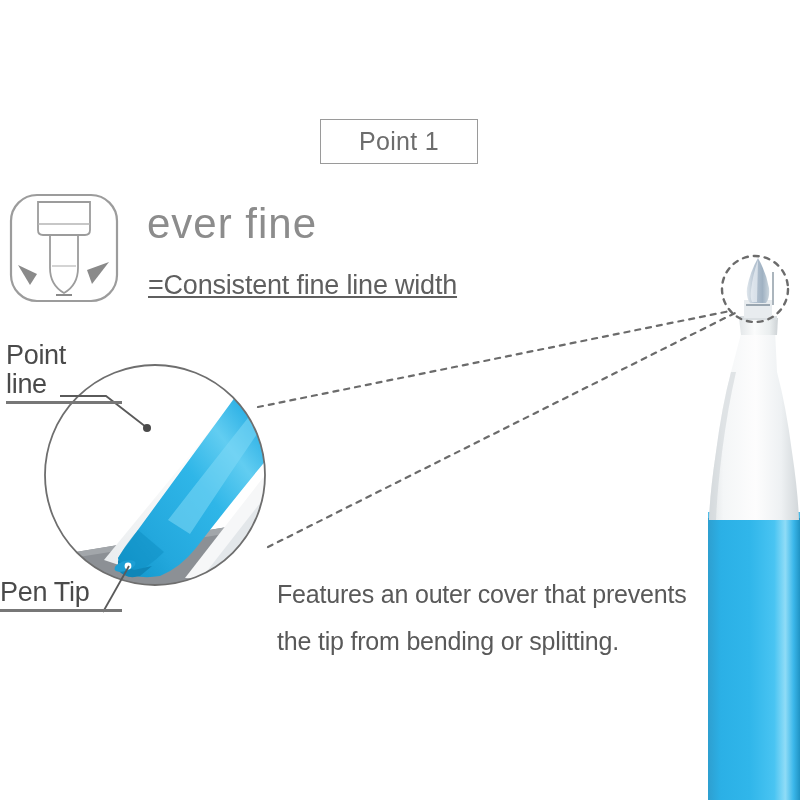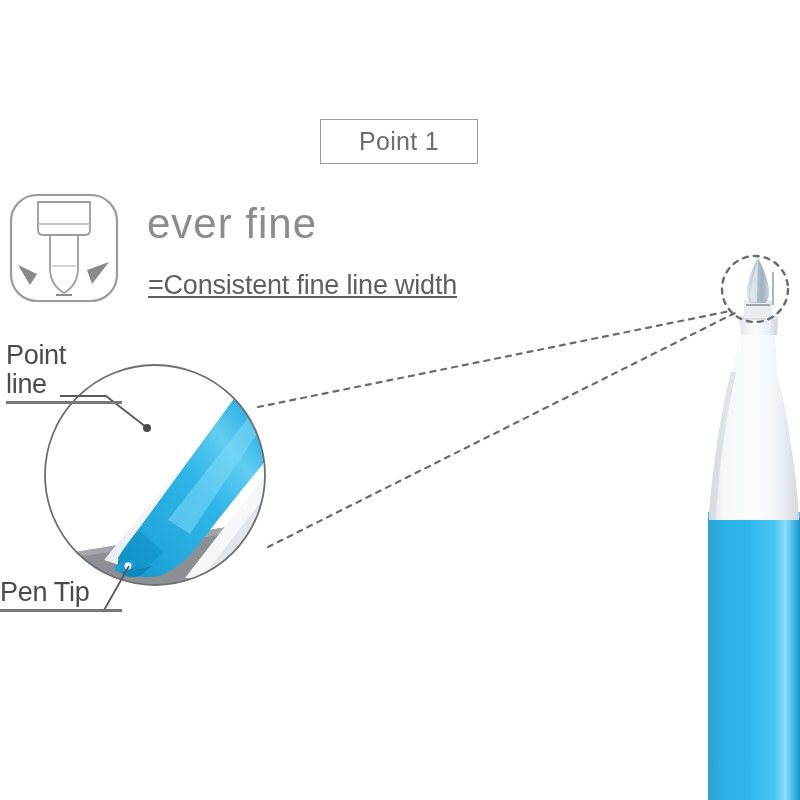--- a/index.html
+++ b/index.html
@@ -230,14 +230,18 @@
 
   <svg class="vec" viewBox="0 0 800 800">
 
     <line x1="258" y1="407" x2="730" y2="311" stroke="#6b6b6b" stroke-width="2.2" stroke-dasharray="5 6" stroke-linecap="round"></line>
 
     <line x1="268" y1="547" x2="735" y2="313" stroke="#6b6b6b" stroke-width="2.2" stroke-dasharray="5 6" stroke-linecap="round"></line>
 
     <circle cx="755" cy="289" r="33" fill="none" stroke="#6b6b6b" stroke-width="2.4" stroke-dasharray="5 6" stroke-linecap="round"></circle>
   </svg>
 
+  <div class="body-copy">
+    <div>Features an outer cover that prevents</div>
+    <div>the  tip from bending or splitting.</div>
+  </div>
 
 </div>
 
 </body></html>

